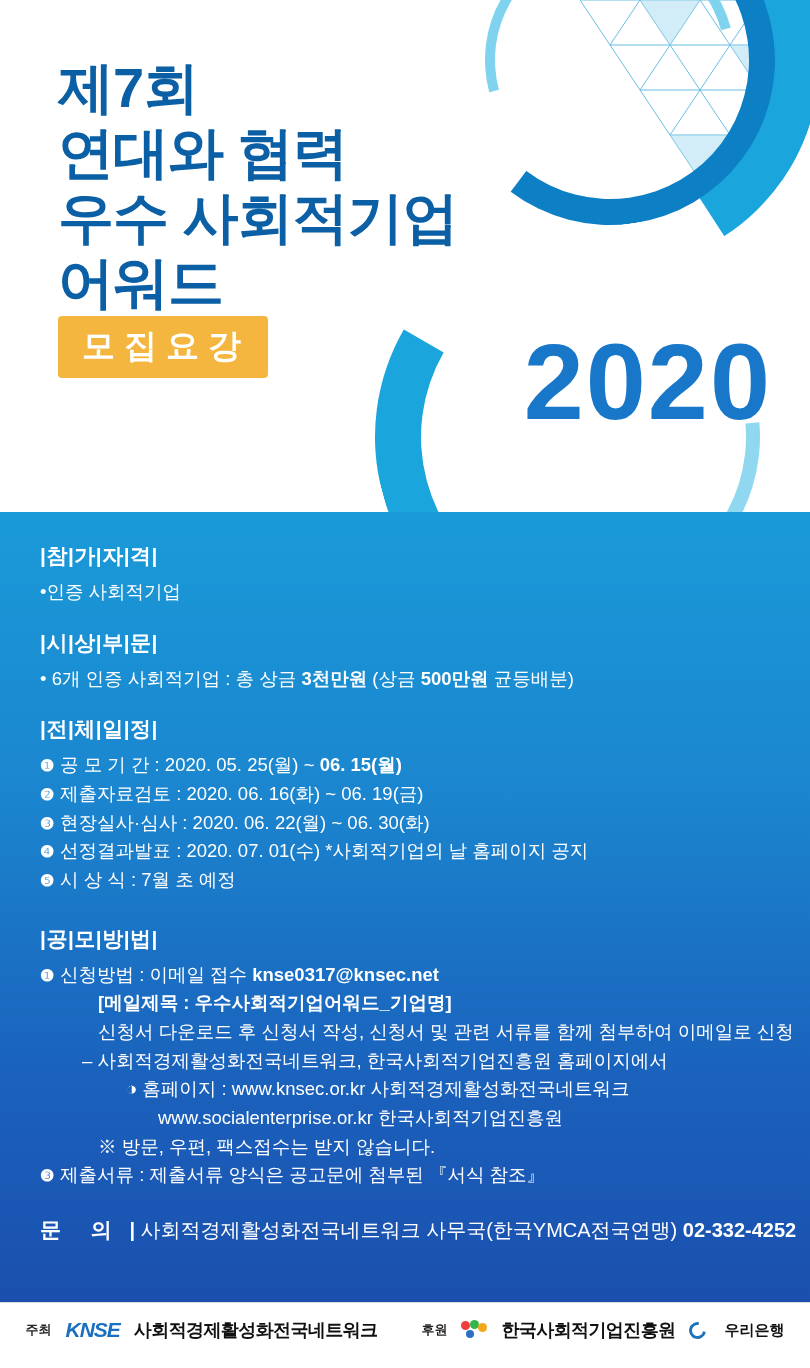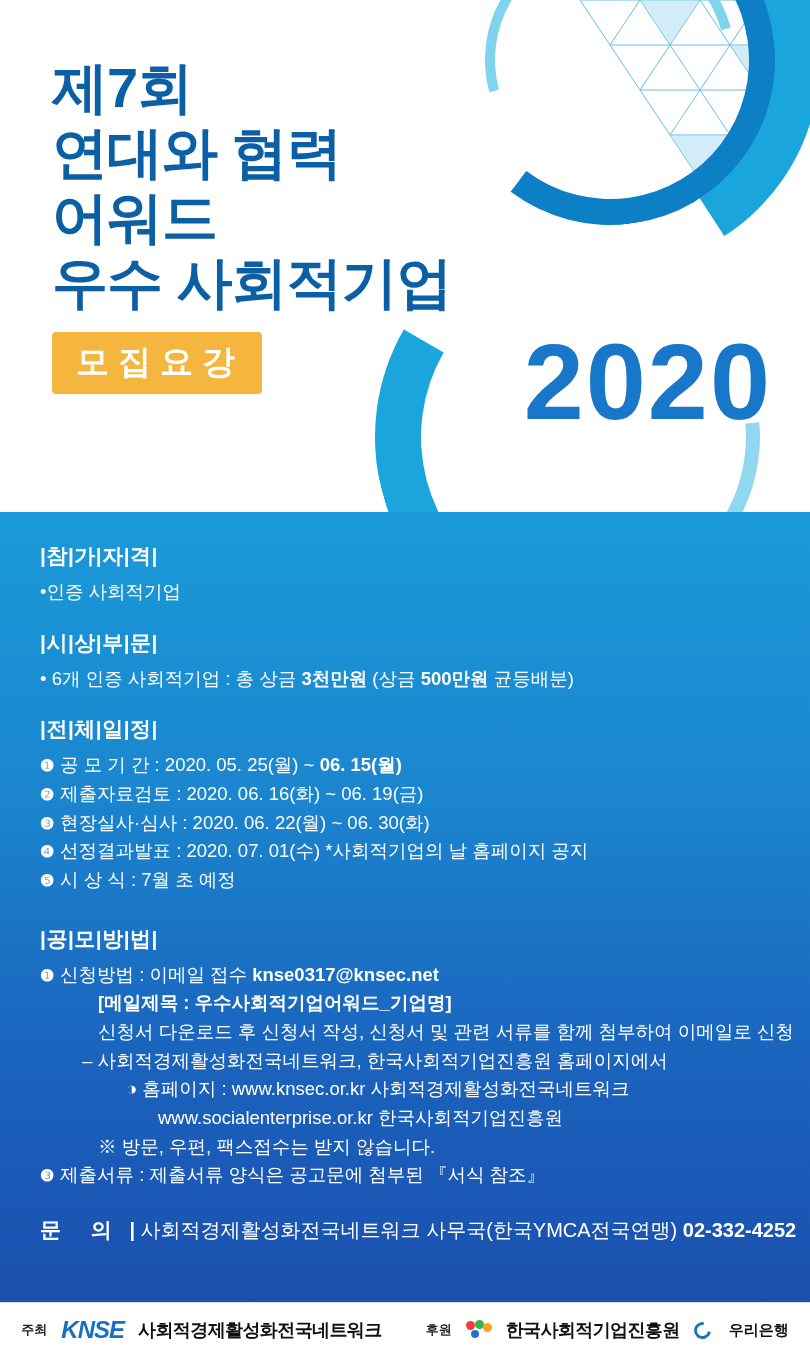--- a/index.html
+++ b/index.html
@@ -69,34 +69,33 @@
 
   .tri-mesh {
     position: absolute;
     right: 0; top: 0;
     width: 230px; height: 250px;
     opacity: .95;
   }
 
   .title-block {
     position: absolute;
-    left: 52px;
+    left: 58px;
     top: 56px;
     z-index: 4;
   }
   .title-line {
     font-size: 56px;
     font-weight: bold;
     color: #0b5fa4;
     line-height: 1.16;
     letter-spacing: -1px;
     white-space: nowrap;
   }
   .badge {
-    margin-top: 16px;
     display: inline-block;
     background: #f4b63f;
     color: #ffffff;
     font-size: 33px;
     font-weight: bold;
     letter-spacing: 9px;
     padding: 8px 18px 9px 24px;
     border-radius: 4px;
   }
   .year {
@@ -167,21 +166,21 @@
     align-items: center;
     justify-content: center;
     gap: 14px;
   }
   .f-lab {
     font-size: 13px;
     font-weight: bold;
     color: #222222;
   }
   .knse {
-    font-size: 24px;
+    font-size: 21px;
     font-weight: bold;
     color: #1b6fc0;
     font-style: italic;
     letter-spacing: -1px;
   }
   .f-org {
     font-size: 18px;
     font-weight: bold;
     color: #111111;
     letter-spacing: -.6px;
@@ -260,22 +259,22 @@
 
     <div class="arc-lower">
       <div class="ring lr3"></div>
       <div class="ring lr1"></div>
       <div class="ring lr2"></div>
     </div>
 
     <div class="title-block">
       <div class="title-line">제7회</div>
       <div class="title-line">연대와 협력</div>
+      <div class="title-line">우수 사회적기업</div>
       <div class="title-line">어워드</div>
-      <div class="title-line">우수 사회적기업</div>
       <div class="badge">모집요강</div>
     </div>
 
     <div class="year">2020</div>
   </div>
 
   <div class="body-sec">
 
     <div class="sec-head">|참|가|자|격|</div>
     <div class="line bul">인증 사회적기업</div>

